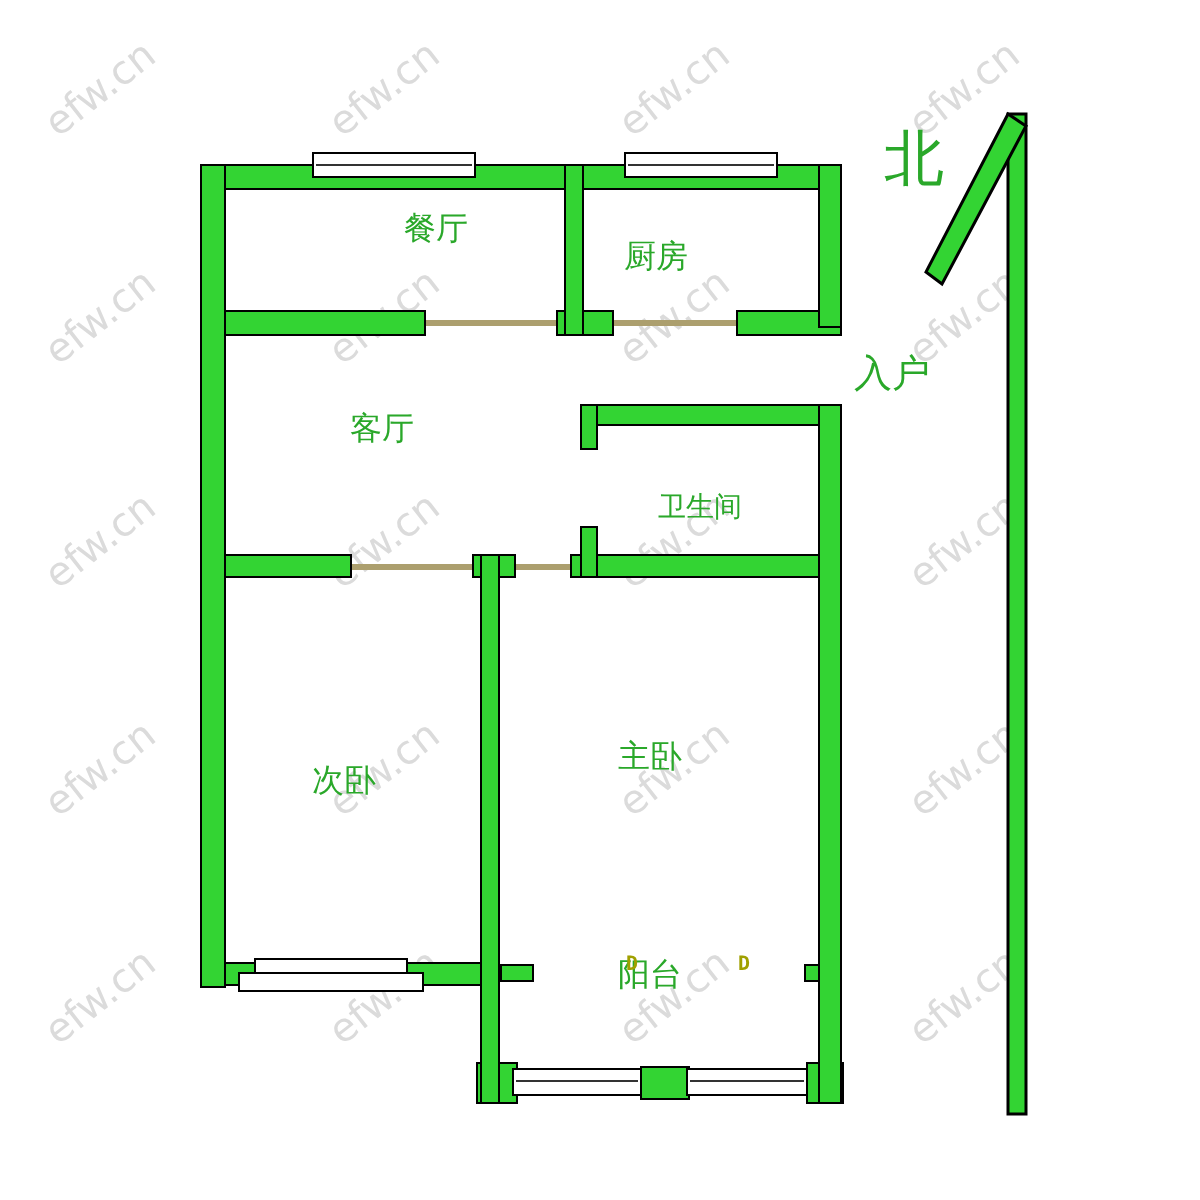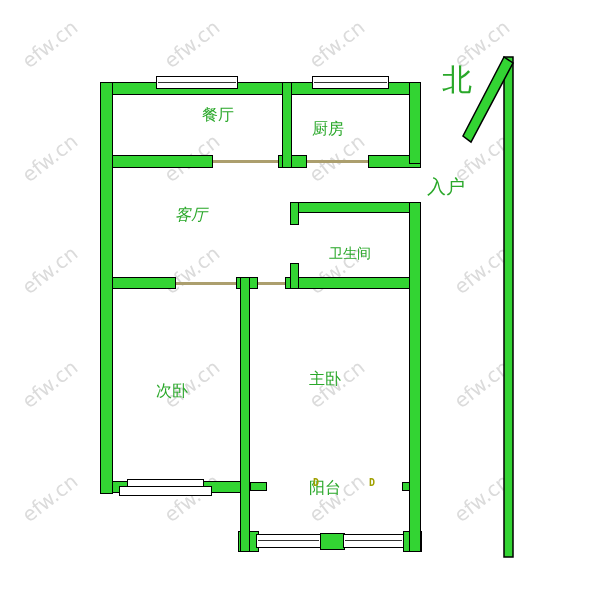--- a/index.html
+++ b/index.html
@@ -87,21 +87,21 @@
   <div class="win" style="left:119px;top:486px;width:93px;height:10px;"></div>
   <div class="win" style="left:256px;top:534px;width:65px;height:14px;">
       <i></i>
     </div>
   <div class="win" style="left:343px;top:534px;width:61px;height:14px;">
       <i></i>
     </div>
 
   <div class="lbl" style="left:218px;top:115px;">餐厅</div>
   <div class="lbl" style="left:328px;top:129px;">厨房</div>
-  <div class="lbl" style="left:191px;top:215px;font-style:italic;">客厅</div>
+  <div class="lbl" style="left:191px;top:215px;">客厅</div>
   <div class="lbl small" style="left:350px;top:254px;">卫生间</div>
   <div class="lbl" style="left:172px;top:391px;">次卧</div>
   <div class="lbl" style="left:325px;top:379px;">主卧</div>
   <div class="lbl" style="left:325px;top:488px;">阳台</div>
   <div class="lbl entry" style="left:446px;top:187px;">入户</div>
   <div class="lbl big" style="left:457px;top:80px;">北</div>
 
   <div class="marker" style="left:313px;top:477px;">D</div>
   <div class="marker" style="left:369px;top:477px;">D</div>
 

